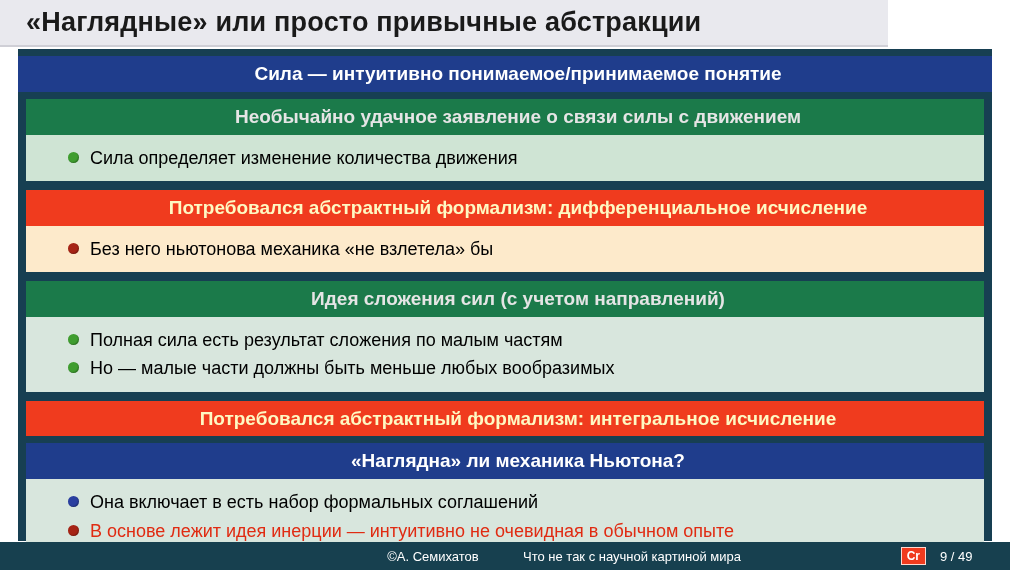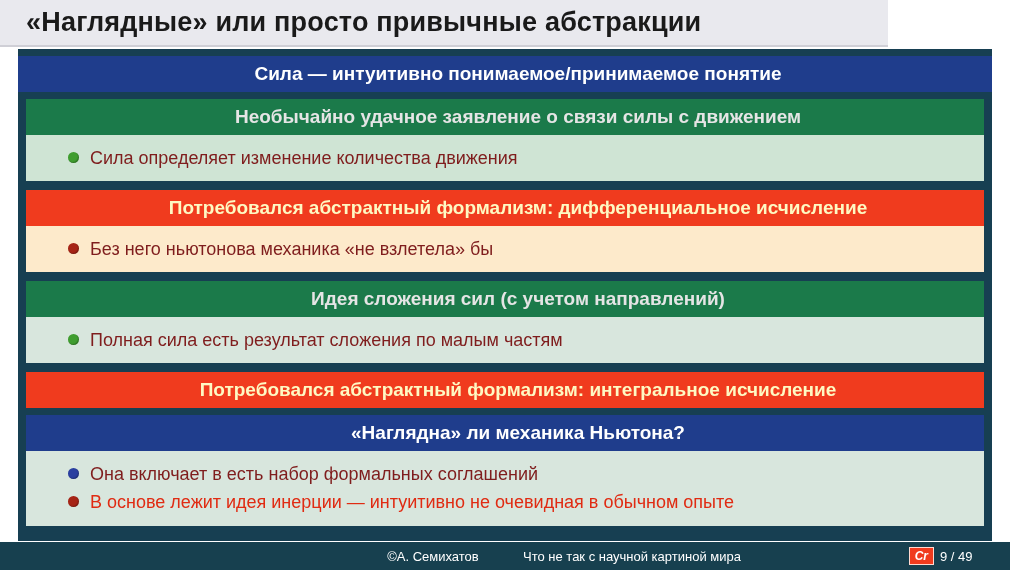--- a/index.html
+++ b/index.html
@@ -107,21 +107,21 @@
     height: 11px;
     border-radius: 50%;
     margin-top: 6px;
     margin-right: 11px;
     flex: 0 0 auto;
     box-shadow: inset -1px -1px 1px rgba(0,0,0,0.25);
   }
   .dot.green { background: #3f9d2f; }
   .dot.darkred { background: #a62415; }
   .dot.blue { background: #2a3fa0; }
-  .bullet-text { color: #7f1d1d; }
+  .bullet-text { color: #000000; }
   .bullet-text.red { color: #e02b12; }
 
   .gap-sm { height: 7px; }
   .gap-md { height: 9px; }
 
   
   .footer {
     position: absolute;
     left: 0;
     bottom: 0;
@@ -136,23 +136,22 @@
   }
   .footer .spacer-left { width: 343px; }
   .footer .author { width: 180px; text-align: center; }
   .footer .center-title { flex: 1; text-align: left; }
   .footer .badge {
     background: #f03b1e;
     color: #ffffff;
     font-weight: bold;
     font-size: 12px;
     padding: 1px 5px;
-    margin-right: 6px;
+    margin-right: 14px;
     border: 1px solid #ffd9d0;
-    font-style: italic;
   }
   .footer .pagenum {
     width: 70px;
     text-align: left;
     font-size: 13px;
   }
   .footer-white-left {
     position: absolute;
     left: 0; bottom: 0;
     width: 343px; height: 28px;
@@ -198,20 +197,24 @@
     </div>
 
     <div class="gap-md"></div>
 
     <div class="band band-header green">Идея сложения сил (с учетом направлений)</div>
 
     <div class="band band-body pale">
       <div class="bullet-row">
         <span class="dot green"></span>
         <span class="bullet-text">Полная сила есть результат сложения по малым частям</span>
+      </div>
+      <div class="bullet-row">
+        <span class="dot green"></span>
+        <span class="bullet-text">Но — малые части должны быть меньше любых вообразимых</span>
       </div>
     </div>
 
     <div class="gap-md"></div>
 
     <div class="band band-header red">Потребовался абстрактный формализм: интегральное исчисление</div>
 
     <div class="gap-sm"></div>
 
     <div class="band band-header navy2">«Наглядна» ли механика Ньютона?</div>

